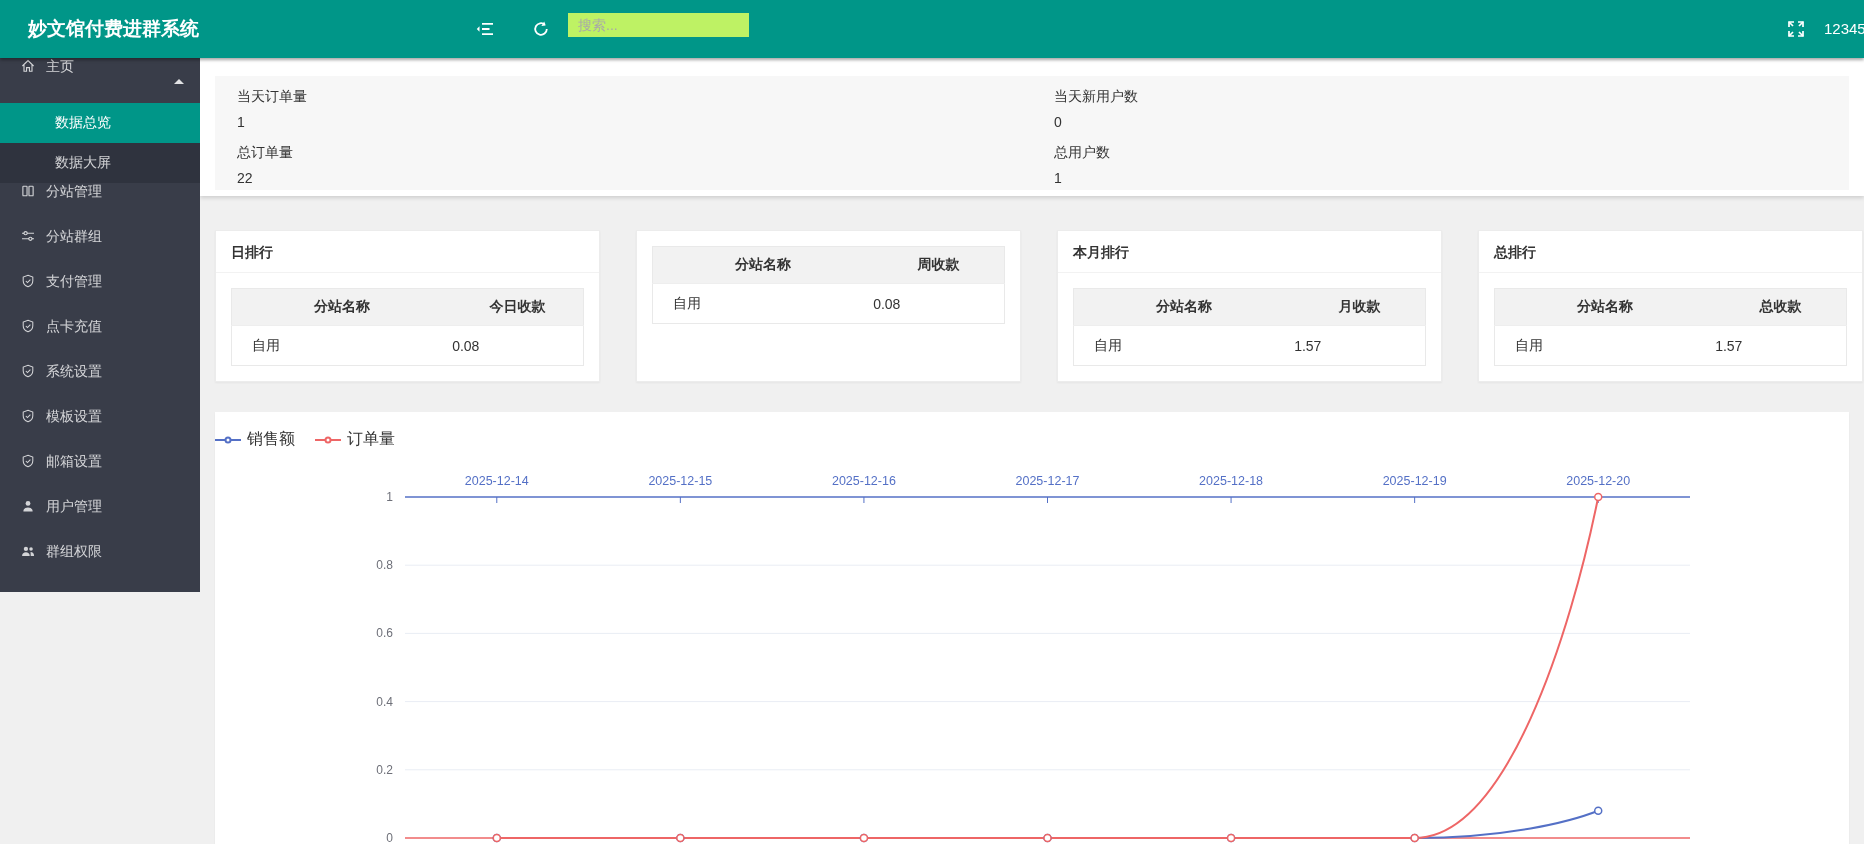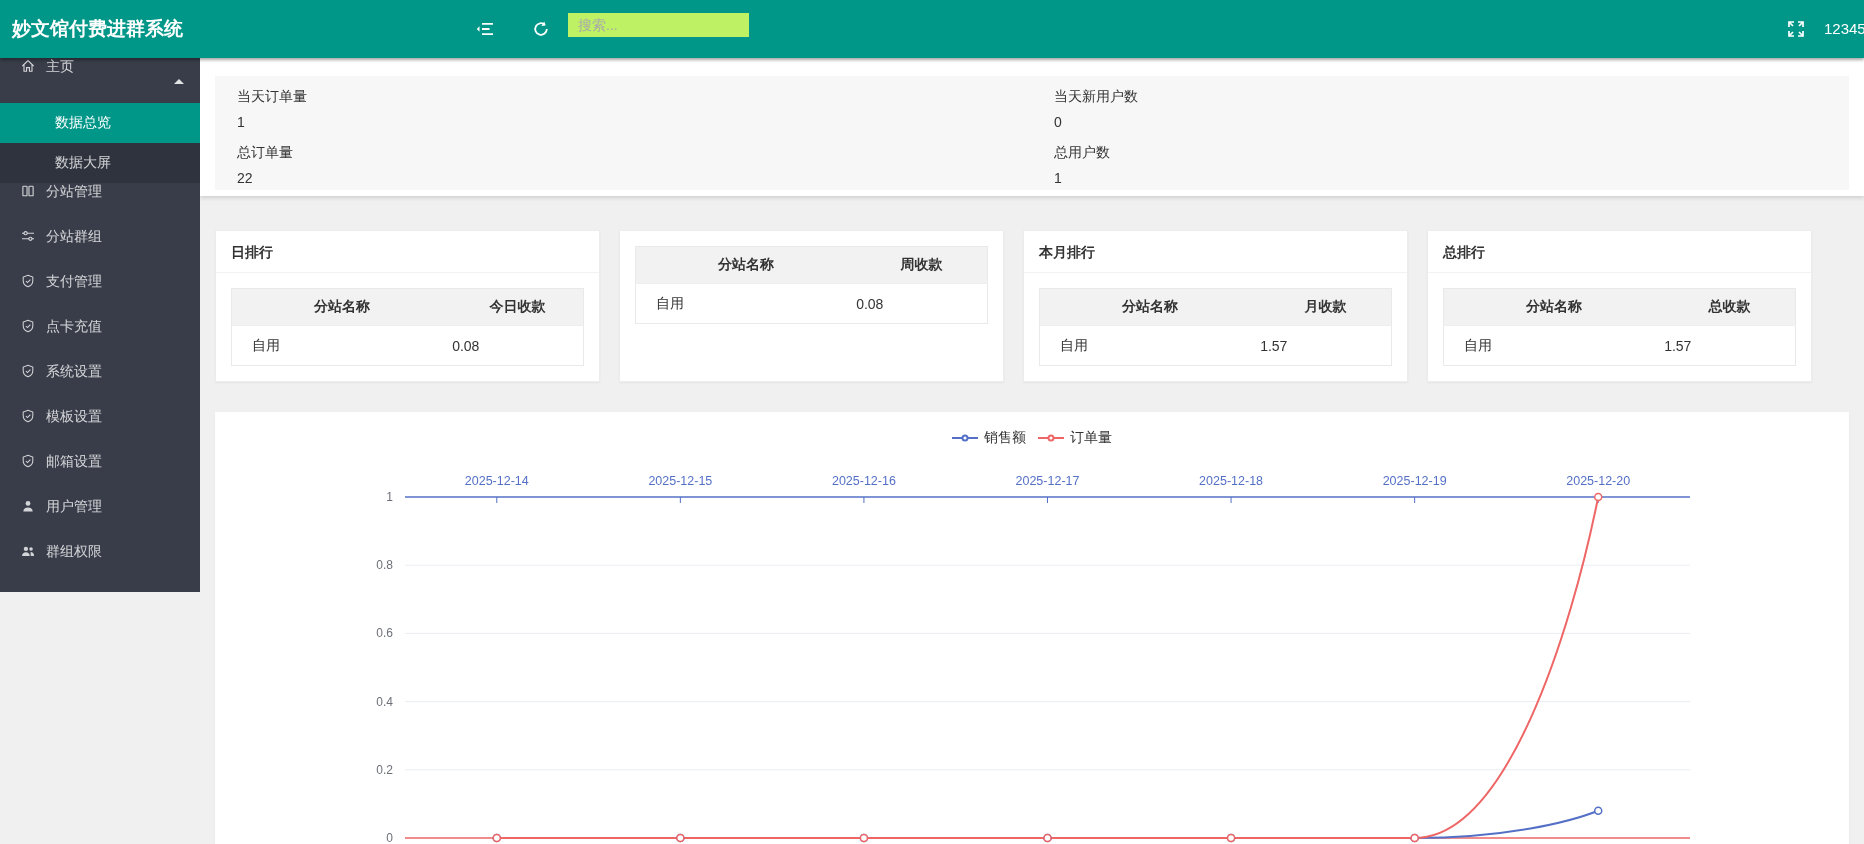--- a/index.html
+++ b/index.html
@@ -2,21 +2,21 @@
 <html><head>
 <meta charset="utf-8">
 <style>
   *{margin:0;padding:0;box-sizing:border-box}
   html,body{width:1864px;height:844px;overflow:hidden;background:#f0f0f0;
     font-family:"Liberation Sans",sans-serif;position:relative}
 
   
   .header{position:absolute;left:0;top:0;width:1864px;height:58px;background:#009688;
     z-index:30;box-shadow:0 2px 3px rgba(0,0,0,.35)}
-  .brand{position:absolute;left:12px;top:0;line-height:58px;color:#fff;font-size:19px;font-weight:bold;white-space:nowrap}
+  .brand{position:absolute;left:28px;top:0;line-height:58px;color:#fff;font-size:19px;font-weight:bold;white-space:nowrap}
   .hd-ico{position:absolute;top:19px;width:20px;height:20px;color:#fff;cursor:pointer}
   .hd-ico svg{width:20px;height:20px;display:block}
   .ico-menu{left:475px}
   .ico-refresh{left:531px}
   .search-box{position:absolute;left:568px;top:13px;width:181px;height:24px;background:#bef264;border-radius:0}
   .search-box input{width:100%;height:100%;border:none;outline:none;background:transparent;
     padding:0 10px;font-size:14px;color:#333;font-family:"Liberation Sans",sans-serif}
   .search-box input::placeholder{color:#a9a9a9}
   .ico-expand{left:1786px}
   .username{position:absolute;left:1824px;top:0;line-height:58px;color:#fff;font-size:15px;white-space:nowrap}
@@ -35,33 +35,33 @@
     border-bottom:5px solid rgba(255,255,255,.85)}
 
   
   .main{position:absolute;left:200px;top:58px;width:1664px;height:786px}
   .top-card{background:#fff;height:138px;box-shadow:0 2px 4px rgba(0,0,0,.14);padding:18px 15px 0}
   .stats-panel{background:#f7f7f7;height:114px;display:flex;padding-top:12px}
   .stats-col{flex:1;padding-left:22px}
   .stat-label{font-size:14px;color:#333;margin-bottom:8px}
   .stat-value{font-size:14px;color:#333;margin-bottom:14px}
 
-  .rank-row{display:flex;gap:19px;margin:34px 15px 0}
+  .rank-row{display:flex;gap:36px;margin:34px 15px 0}
   .rank-card{width:385px;flex:0 0 385px;background:#fff;border:1px solid #ececec;box-shadow:0 1px 2px rgba(0,0,0,.05)}
   .rank-card-header{height:42px;line-height:42px;padding:0 15px;border-bottom:1px solid #f2f2f2;
     color:#333;font-size:14px;font-weight:bold}
   .rank-card-body{padding:15px}
   .rank-table{width:100%;border-collapse:collapse;border:1px solid #e9e9e9;font-size:14px;color:#333}
   .rank-table th{background:#f2f2f2;height:37px;text-align:center;padding-left:20px;font-weight:bold}
   .rank-table td{height:40px;padding-left:20px;border-top:1px solid #eee}
   .rank-table th:first-child,.rank-table td:first-child{width:57%}
 
   .chart-card{margin:30px 15px 0;background:#fff;height:480px;position:relative;box-shadow:0 1px 2px rgba(0,0,0,.05)}
-  .chart-legend{position:absolute;left:0;top:17px;width:100%;display:flex;justify-content:center;
-    gap:12px;font-size:14px;color:#333;z-index:2}
+  .chart-legend{position:absolute;left:0;top:17px;width:100%;display:flex;justify-content:flex-start;
+    gap:20px;font-size:16px;color:#333;z-index:2}
   .lg-item{display:flex;align-items:center;cursor:pointer}
   .lg-mark{position:relative;width:26px;height:2px;background:currentColor;display:inline-block;margin-right:6px}
   .lg-mark i{position:absolute;left:50%;top:50%;transform:translate(-50%,-50%);width:7px;height:7px;
     border:2px solid currentColor;border-radius:50%;background:#fff;display:block}
   svg.chart{position:absolute;left:0;top:0;width:1634px;height:470px;font-family:"Liberation Sans",sans-serif}
   .defs{position:absolute;width:0;height:0;overflow:hidden}
 </style>
 </head>
 <body>
 

